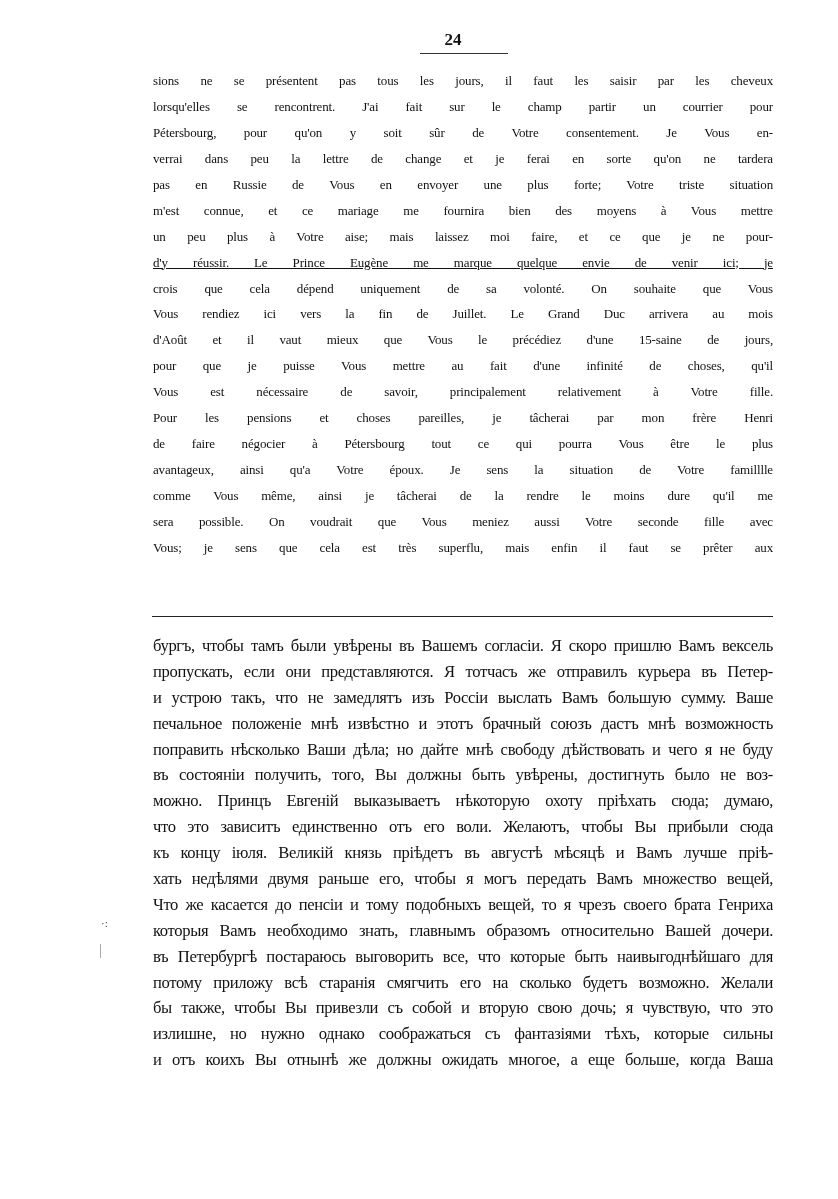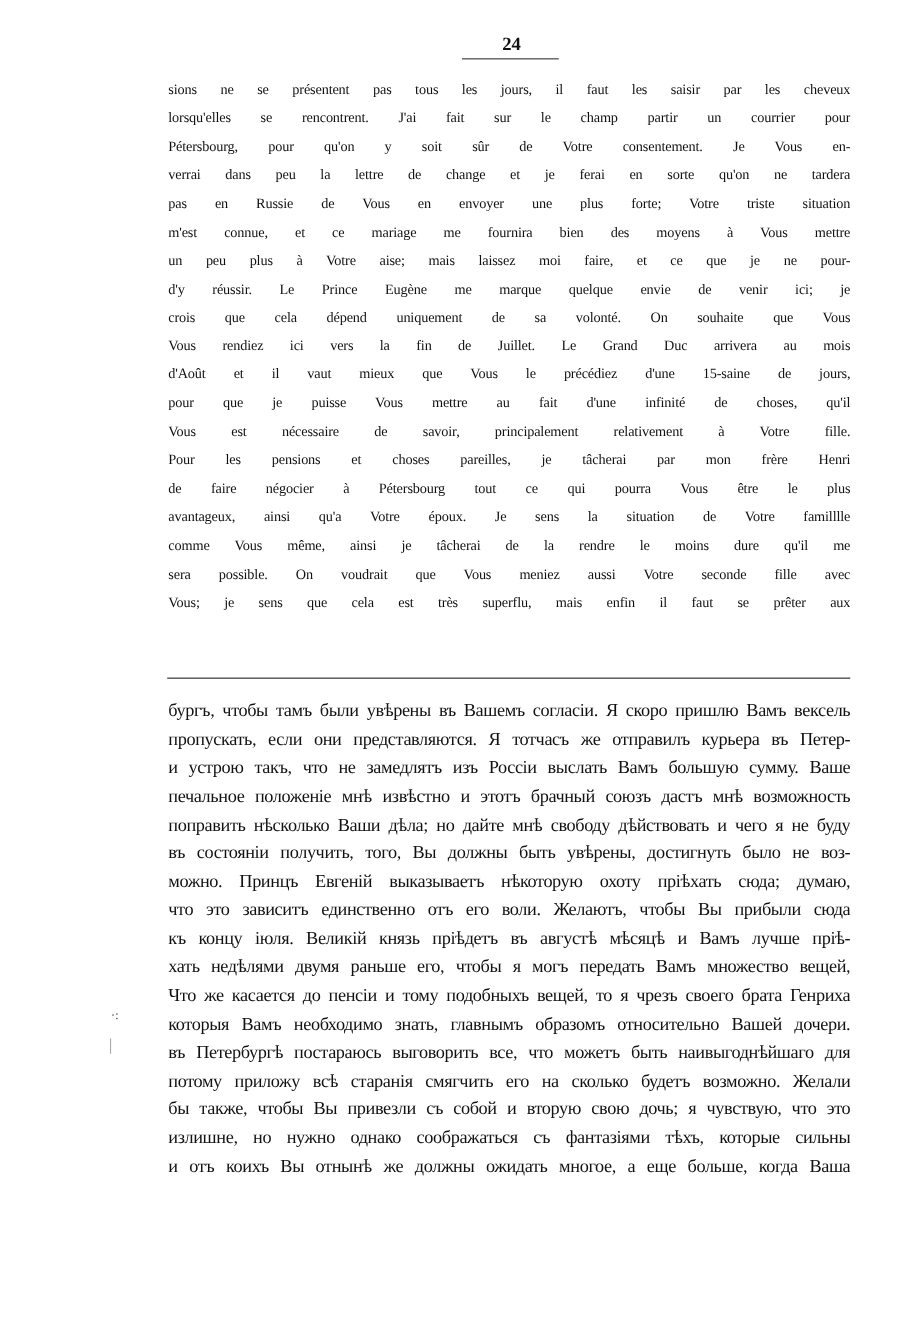--- a/index.html
+++ b/index.html
@@ -1,18 +1,18 @@
 <!DOCTYPE html>
 <html><head>
 <meta charset="utf-8">
 <style>
   html, body { margin: 0; padding: 0; background: #ffffff; }
   body { width: 838px; height: 1199px; position: relative; overflow: hidden;
          font-family: "Liberation Serif", "DejaVu Serif", serif; color: #111; }
-  .page-number { position: absolute; left: 420px; top: 30px; width: 90px; text-align: center;
+  .page-number { position: absolute; left: 408px; top: 30px; width: 90px; text-align: center;
                  font-weight: bold; font-size: 17px; line-height: 20px; }
   .page-rule { position: absolute; left: 420px; top: 53px; width: 88px; height: 0;
                border-top: 1.5px solid #333; }
   .block { position: absolute; left: 153px; width: 620px; }
   .line { display: block; white-space: nowrap; text-align: justify; text-align-last: justify;
           overflow: hidden; }
   .fr { top: 68px; }
   .fr .line { font-size: 13px; line-height: 25.95px; height: 25.95px; letter-spacing: -0.15px;
               font-stretch: condensed; }
   .divider { position: absolute; left: 152px; top: 616px; width: 621px; height: 0;
@@ -30,21 +30,21 @@
 <div class="page-rule"></div>
 
 <div class="block fr" id="fr-block">
     <span class="line" style="display: block; width: 620px;">sions ne se présentent pas tous les jours, il faut les saisir par les cheveux</span>
     <span class="line" style="display: block; width: 620px;">lorsqu'elles se rencontrent. J'ai fait sur le champ partir un courrier pour</span>
     <span class="line" style="display: block; width: 620px;">Pétersbourg, pour qu'on y soit sûr de Votre consentement. Je Vous en-</span>
     <span class="line" style="display: block; width: 620px;">verrai dans peu la lettre de change et je ferai en sorte qu'on ne tardera</span>
     <span class="line" style="display: block; width: 620px;">pas en Russie de Vous en envoyer une plus forte; Votre triste situation</span>
     <span class="line" style="display: block; width: 620px;">m'est connue, et ce mariage me fournira bien des moyens à Vous mettre</span>
     <span class="line" style="display: block; width: 620px;">un peu plus à Votre aise; mais laissez moi faire, et ce que je ne pour-</span>
-    <span class="line" style="display: block; width: 620px;">d'y réussir. Le Prince Eugène me marque quelque envie de venir ici; je</span>
+    <span class="line" style="display: block; width: 620px; text-decoration: underline;">d'y réussir. Le Prince Eugène me marque quelque envie de venir ici; je</span>
     <span class="line" style="display: block; width: 620px;">crois que cela dépend uniquement de sa volonté. On souhaite que Vous</span>
     <span class="line" style="display: block; width: 620px;">Vous rendiez ici vers la fin de Juillet. Le Grand Duc arrivera au mois</span>
     <span class="line" style="display: block; width: 620px;">d'Août et il vaut mieux que Vous le précédiez d'une 15-saine de jours,</span>
     <span class="line" style="display: block; width: 620px;">pour que je puisse Vous mettre au fait d'une infinité de choses, qu'il</span>
     <span class="line" style="display: block; width: 620px;">Vous est nécessaire de savoir, principalement relativement à Votre fille.</span>
     <span class="line" style="display: block; width: 620px;">Pour les pensions et choses pareilles, je tâcherai par mon frère Henri</span>
     <span class="line" style="display: block; width: 620px;">de faire négocier à Pétersbourg tout ce qui pourra Vous être le plus</span>
     <span class="line" style="display: block; width: 620px;">avantageux, ainsi qu'a Votre époux. Je sens la situation de Votre familllle</span>
     <span class="line" style="display: block; width: 620px;">comme Vous même, ainsi je tâcherai de la rendre le moins dure qu'il me</span>
     <span class="line" style="display: block; width: 620px;">sera possible. On voudrait que Vous meniez aussi Votre seconde fille avec</span>
@@ -59,21 +59,21 @@
     <span class="line" style="display: block; width: 620px;">и устрою такъ, что не замедлятъ изъ Россіи выслать Вамъ большую сумму. Ваше</span>
     <span class="line" style="display: block; width: 620px;">печальное положеніе мнѣ извѣстно и этотъ брачный союзъ дастъ мнѣ возможность</span>
     <span class="line" style="display: block; width: 620px;">поправить нѣсколько Ваши дѣла; но дайте мнѣ свободу дѣйствовать и чего я не буду</span>
     <span class="line" style="display: block; width: 620px;">въ состояніи получить, того, Вы должны быть увѣрены, достигнуть было не воз-</span>
     <span class="line" style="display: block; width: 620px;">можно. Принцъ Евгеній выказываетъ нѣкоторую охоту пріѣхать сюда; думаю,</span>
     <span class="line" style="display: block; width: 620px;">что это зависитъ единственно отъ его воли. Желаютъ, чтобы Вы прибыли сюда</span>
     <span class="line" style="display: block; width: 620px;">къ концу іюля. Великій князь пріѣдетъ въ августѣ мѣсяцѣ и Вамъ лучше пріѣ-</span>
     <span class="line" style="display: block; width: 620px;">хать недѣлями двумя раньше его, чтобы я могъ передать Вамъ множество вещей,</span>
     <span class="line" style="display: block; width: 620px;">Что же касается до пенсіи и тому подобныхъ вещей, то я чрезъ своего брата Генриха</span>
     <span class="line" style="display: block; width: 620px;">которыя Вамъ необходимо знать, главнымъ образомъ относительно Вашей дочери.</span>
-    <span class="line" style="display: block; width: 620px;">въ Петербургѣ постараюсь выговорить все, что можетъ быть наивыгоднѣйшаго для</span>
+    <span class="line" style="display: block; width: 620px;">въ Петербургѣ постараюсь выговорить все, что которые быть наивыгоднѣйшаго для</span>
     <span class="line" style="display: block; width: 620px;">потому приложу всѣ старанія смягчить его на сколько будетъ возможно. Желали</span>
     <span class="line" style="display: block; width: 620px;">бы также, чтобы Вы привезли съ собой и вторую свою дочь; я чувствую, что это</span>
     <span class="line" style="display: block; width: 620px;">излишне, но нужно однако соображаться съ фантазіями тѣхъ, которые сильны</span>
     <span class="line" style="display: block; width: 620px;">и отъ коихъ Вы отнынѣ же должны ожидать многое, а еще больше, когда Ваша</span>
   </div>
 
 <div class="margin-mark mark-1">·:</div>
 <div class="margin-mark mark-2"></div>
 
 </body></html>

